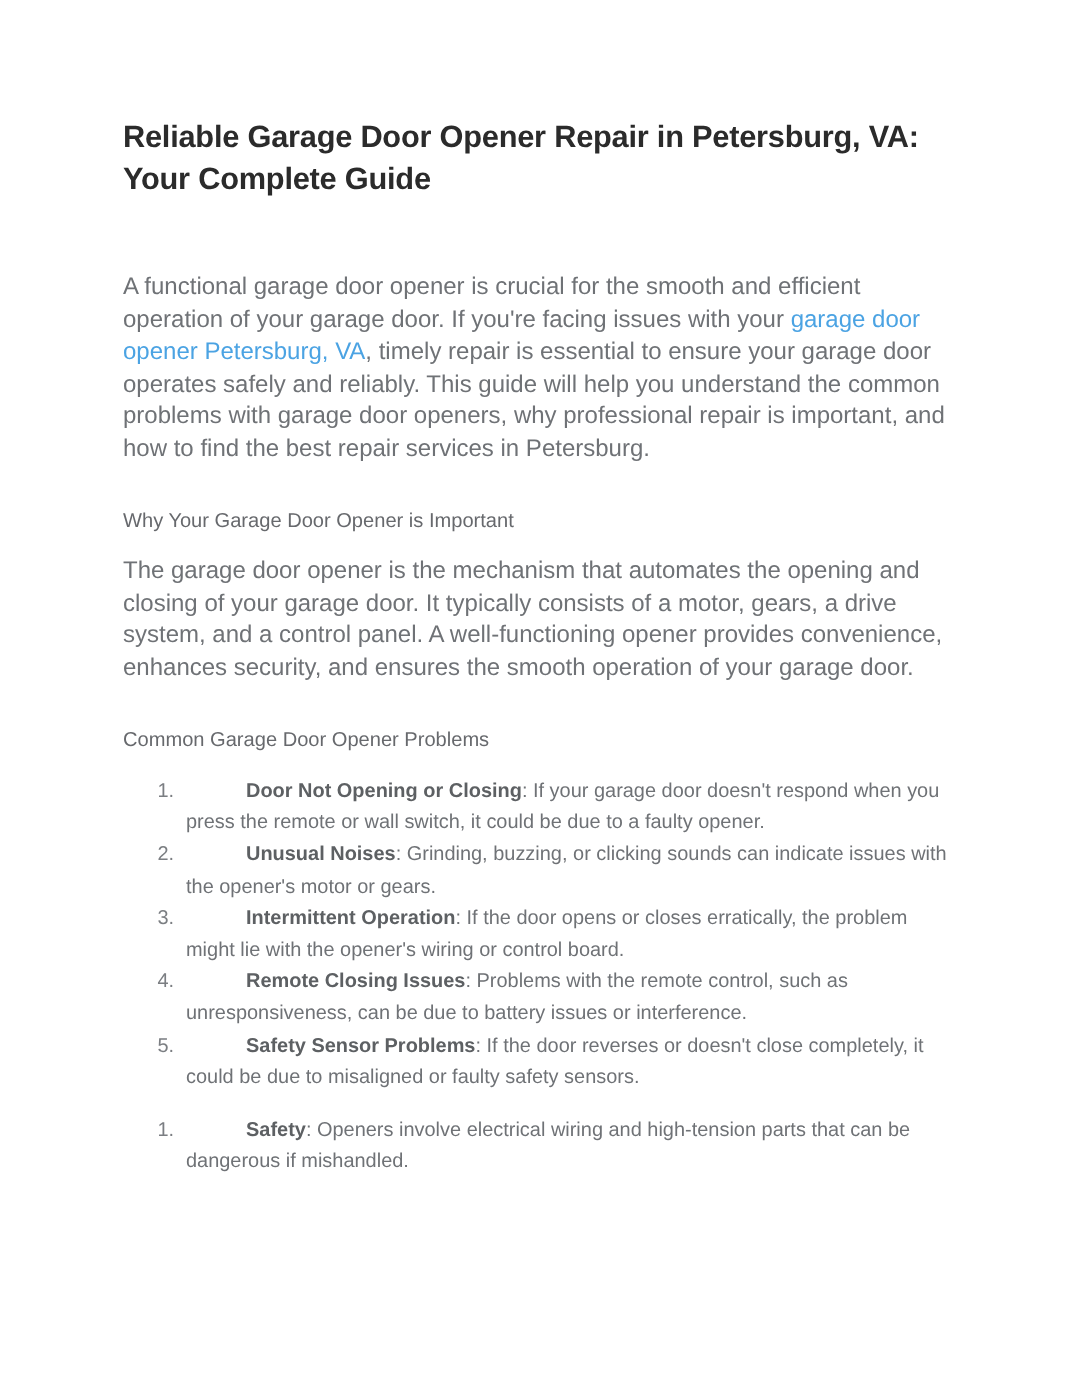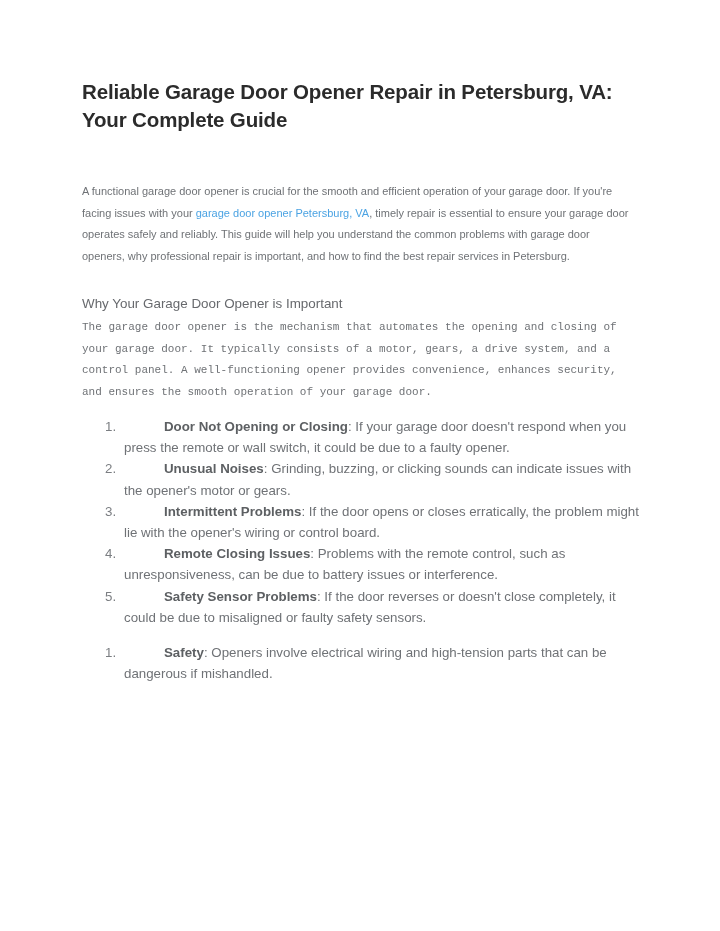--- a/index.html
+++ b/index.html
@@ -26,32 +26,31 @@
   .doc-title {
     font-size: 20.5px;
     line-height: 28px;
     font-weight: bold;
     color: #2b2b2b;
     letter-spacing: -0.15px;
     margin: 0;
     max-width: 540px;
   }
   .para {
-    font-size: 11px;
+    font-size: 16px;
     line-height: 21.5px;
     color: #6f7276;
     margin: 0;
     max-width: 548px;
   }
   .para.intro {
     margin-top: 47px;
   }
   .para.after-heading {
-    margin-top: 3px;
-    font-family: Liberation Mono, monospace;
+    margin-top: 13px;
   }
   .section-heading {
     font-size: 13.4px;
     line-height: 20px;
     font-weight: normal;
     color: #67696d;
     margin: 0;
     margin-top: 27px;
   }
   .inline-link {
@@ -101,25 +100,26 @@
 
 <div class="page">
 
   <h1 class="doc-title">Reliable Garage Door Opener Repair in Petersburg, VA: Your Complete Guide</h1>
 
   <p class="para intro"><span>A functional garage door opener is crucial for the smooth and efficient operation of your garage door. If you're facing issues with your </span><a class="inline-link" href="#">garage door opener Petersburg, VA</a><span>, timely repair is essential to ensure your garage door operates safely and reliably. This guide will help you understand the common problems with garage door openers, why professional repair is important, and how to find the best repair services in Petersburg.</span></p>
 
   <h2 class="section-heading">Why Your Garage Door Opener is Important</h2>
   <p class="para after-heading">The garage door opener is the mechanism that automates the opening and closing of your garage door. It typically consists of a motor, gears, a drive system, and a control panel. A well-functioning opener provides convenience, enhances security, and ensures the smooth operation of your garage door.</p>
 
+  <h2 class="section-heading">Common Garage Door Opener Problems</h2>
 
   <ol class="list">
     <li><span class="lead">Door Not Opening or Closing</span><span>: If your garage door doesn't respond when you press the remote or wall switch, it could be due to a faulty opener.</span></li>
     <li><span class="lead">Unusual Noises</span><span>: Grinding, buzzing, or clicking sounds can indicate issues with the opener's motor or gears.</span></li>
-    <li><span class="lead">Intermittent Problems</span><span>: If the door opens or closes erratically, the problem might lie with the opener's wiring or control board.</span></li>
+    <li><span class="lead">Intermittent Operation</span><span>: If the door opens or closes erratically, the problem might lie with the opener's wiring or control board.</span></li>
     <li><span class="lead">Remote Closing Issues</span><span>: Problems with the remote control, such as unresponsiveness, can be due to battery issues or interference.</span></li>
     <li><span class="lead">Safety Sensor Problems</span><span>: If the door reverses or doesn't close completely, it could be due to misaligned or faulty safety sensors.</span></li>
   </ol>
 
 
   <ol class="list second-list">
     <li><span class="lead">Safety</span><span>: Openers involve electrical wiring and high-tension parts that can be dangerous if mishandled.</span></li>
   </ol>
 
 </div>

